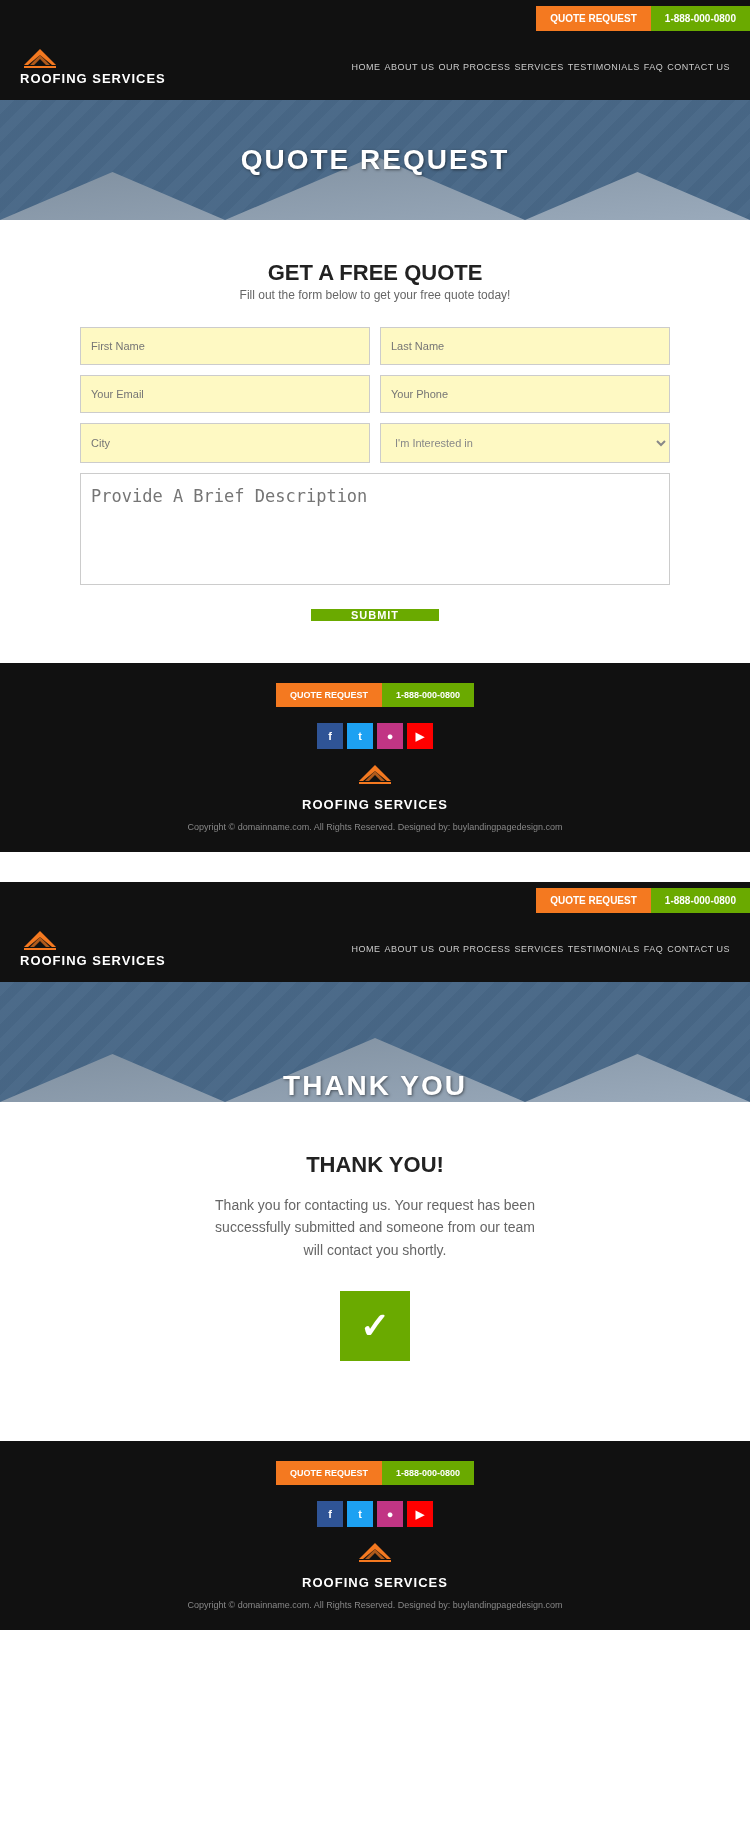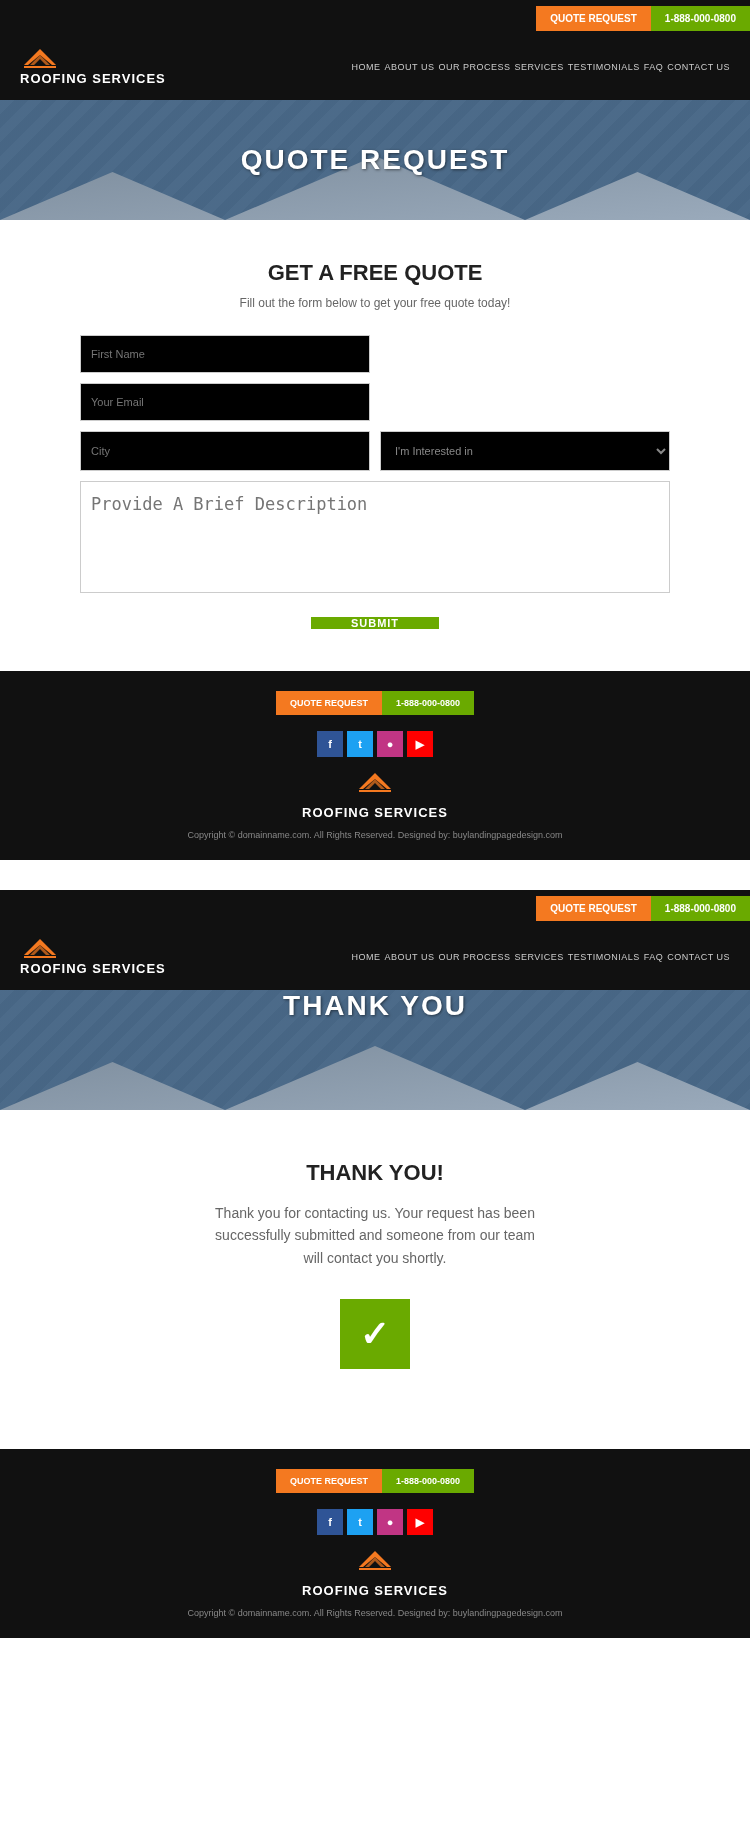--- a/index.html
+++ b/index.html
@@ -109,41 +109,41 @@
     
     .form-section {
       background: #fff;
       padding: 40px 80px;
       text-align: center;
     }
     .form-section h2 {
       font-size: 22px;
       font-weight: bold;
       color: #222;
-      margin-bottom: 10px;
+      margin-bottom: 2px;
       text-transform: uppercase;
     }
     .form-section p {
       font-size: 12px;
       color: #666;
       margin-bottom: 25px;
     }
     .form-grid {
       display: grid;
       grid-template-columns: 1fr 1fr;
       gap: 10px;
       margin-bottom: 10px;
     }
     .form-grid input, .form-grid select {
       width: 100%;
       padding: 12px 10px;
       border: 1px solid #ccc;
       font-size: 11px;
       color: #888;
-      background: #000000;
+      background: #fef9c3;
       outline: none;
     }
     .form-textarea {
       width: 100%;
       padding: 12px 10px;
       border: 1px solid #ccc;
       font-size: 17px;
       color: #888;
       height: 112px;
       resize: none;
@@ -236,21 +236,21 @@
     .thankyou-hero {
       width: 100%;
       height: 120px;
       background: linear-gradient(rgba(70,100,130,0.7), rgba(70,100,130,0.7)),
         repeating-linear-gradient(
           135deg,
           #5a7a9a 0px, #5a7a9a 10px,
           #4a6a8a 10px, #4a6a8a 20px
         );
       display: flex;
-      align-items: flex-start;
+      align-items: flex-end;
       justify-content: center;
       position: relative;
       overflow: hidden;
     }
 
     .thankyou-section {
       background: #fff;
       padding: 50px 80px;
       text-align: center;
       border-radius: 32px;
@@ -325,23 +325,25 @@
   <div class="hero-roof"></div>
   <h1 class="hero-title">QUOTE REQUEST</h1>
 </div>
 
 <div class="form-section">
   <h2>GET A FREE QUOTE</h2>
   <p>Fill out the form below to get your free quote today!</p>
 
   <div class="form-grid">
     <input type="text" placeholder="First Name" style="">
+    <input type="text" placeholder="Last Name" style="">
   </div>
   <div class="form-grid">
     <input type="email" placeholder="Your Email" style="">
+    <input type="tel" placeholder="Your Phone" style="">
   </div>
   <div class="form-grid">
     <input type="text" placeholder="City" style="">
     <select>
       <option>I'm Interested in</option>
     </select>
   </div>
   <textarea class="form-textarea" placeholder="Provide A Brief Description" style=""></textarea>
   <button class="submit-btn">SUBMIT</button>
 </div>

